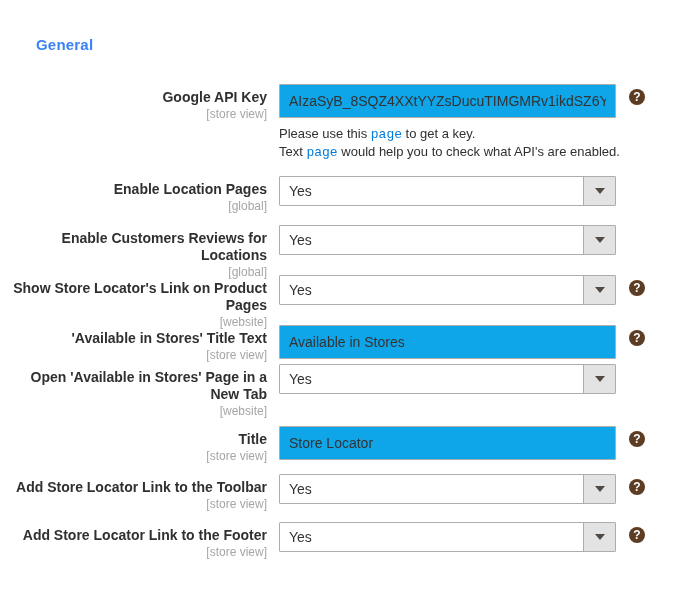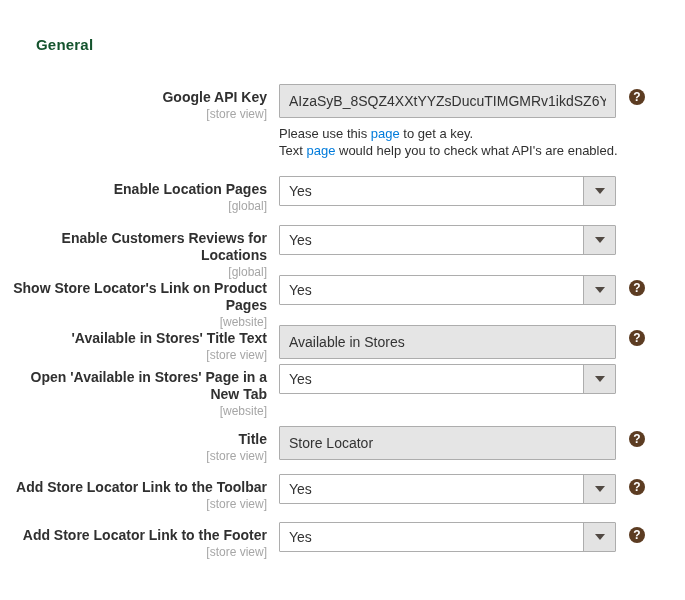--- a/index.html
+++ b/index.html
@@ -24,21 +24,21 @@
     padding: 0;
   }
 
   
   .section-heading {
     position: absolute;
     left: 36px;
     top: 36px;
     font-size: 15px;
     font-weight: bold;
-    color: #14532d;
+    color: #3b82f6;
     letter-spacing: 0.2px;
   }
 
   
   .form-rows {
     position: absolute;
     left: 0;
     top: 84px;
     width: 685px;
   }
@@ -80,21 +80,21 @@
     flex: 0 0 auto;
     position: relative;
   }
 
   
   .text-input {
     width: 337px;
     height: 30px;
     box-sizing: border-box;
     border: 1px solid #adadad;
-    background: #e5e5e5;
+    background: #0ea5e9;
     color: #333333;
     font-family: "Liberation Sans", sans-serif;
     font-size: 14px;
     padding: 16px 9px;
     border-radius: 1px;
     outline: none;
   }
 
   
   .select-wrap {
@@ -158,20 +158,21 @@
   .field-note {
     margin-top: 7px;
     font-size: 13px;
     color: #303030;
     line-height: 17px;
     width: 360px;
   }
   .field-note a {
     color: #007bdb;
     text-decoration: none;
+    font-family: Liberation Mono, monospace;
   }
   .note-line { display: block; }
 </style>
 </head>
 <body>
 
 <div class="page">
 
   <div class="section-heading">General</div>
 

